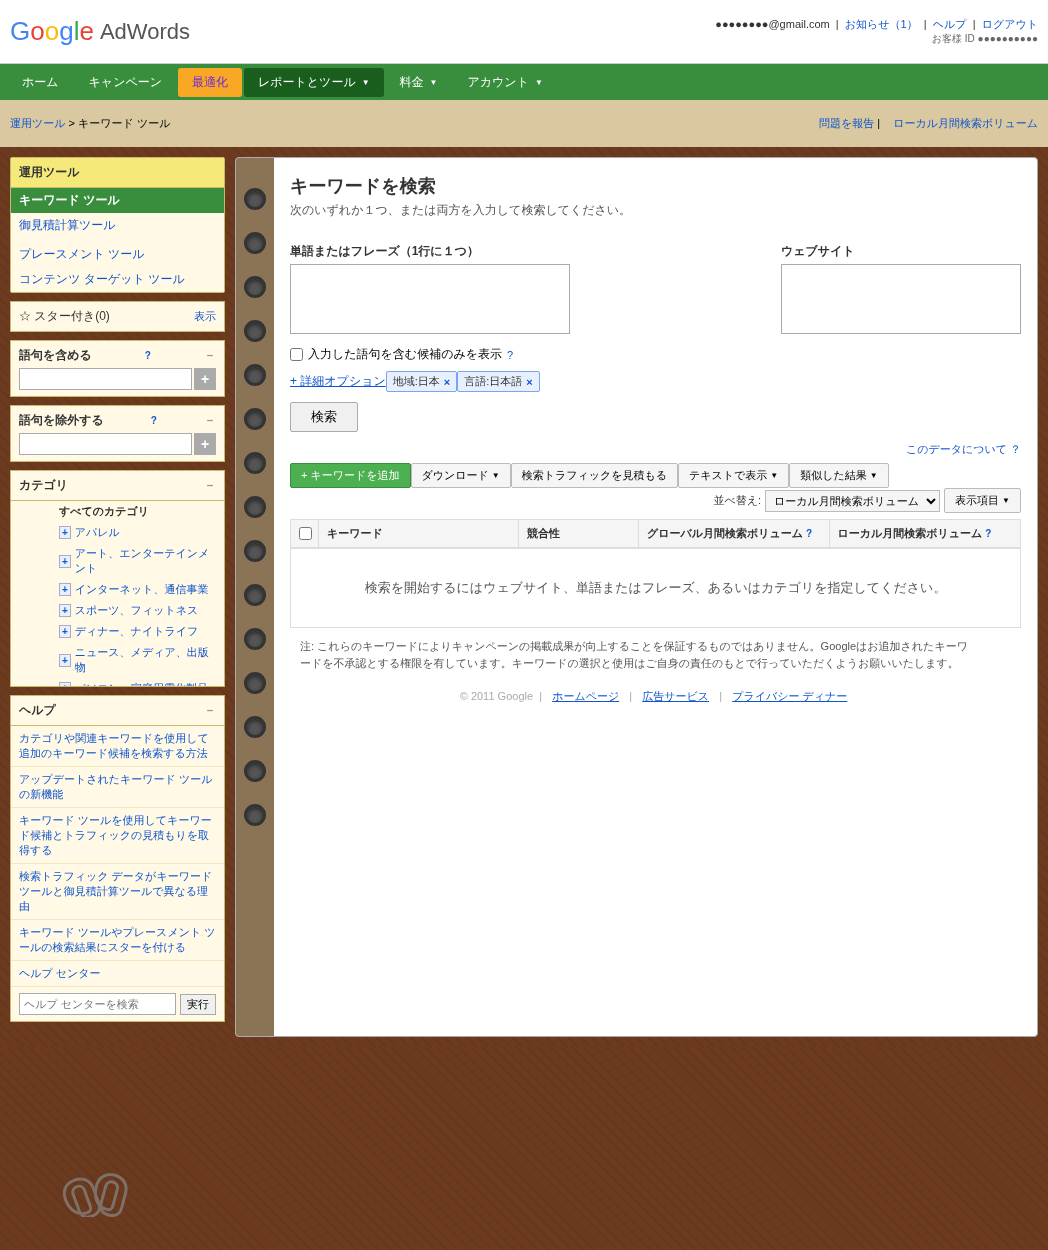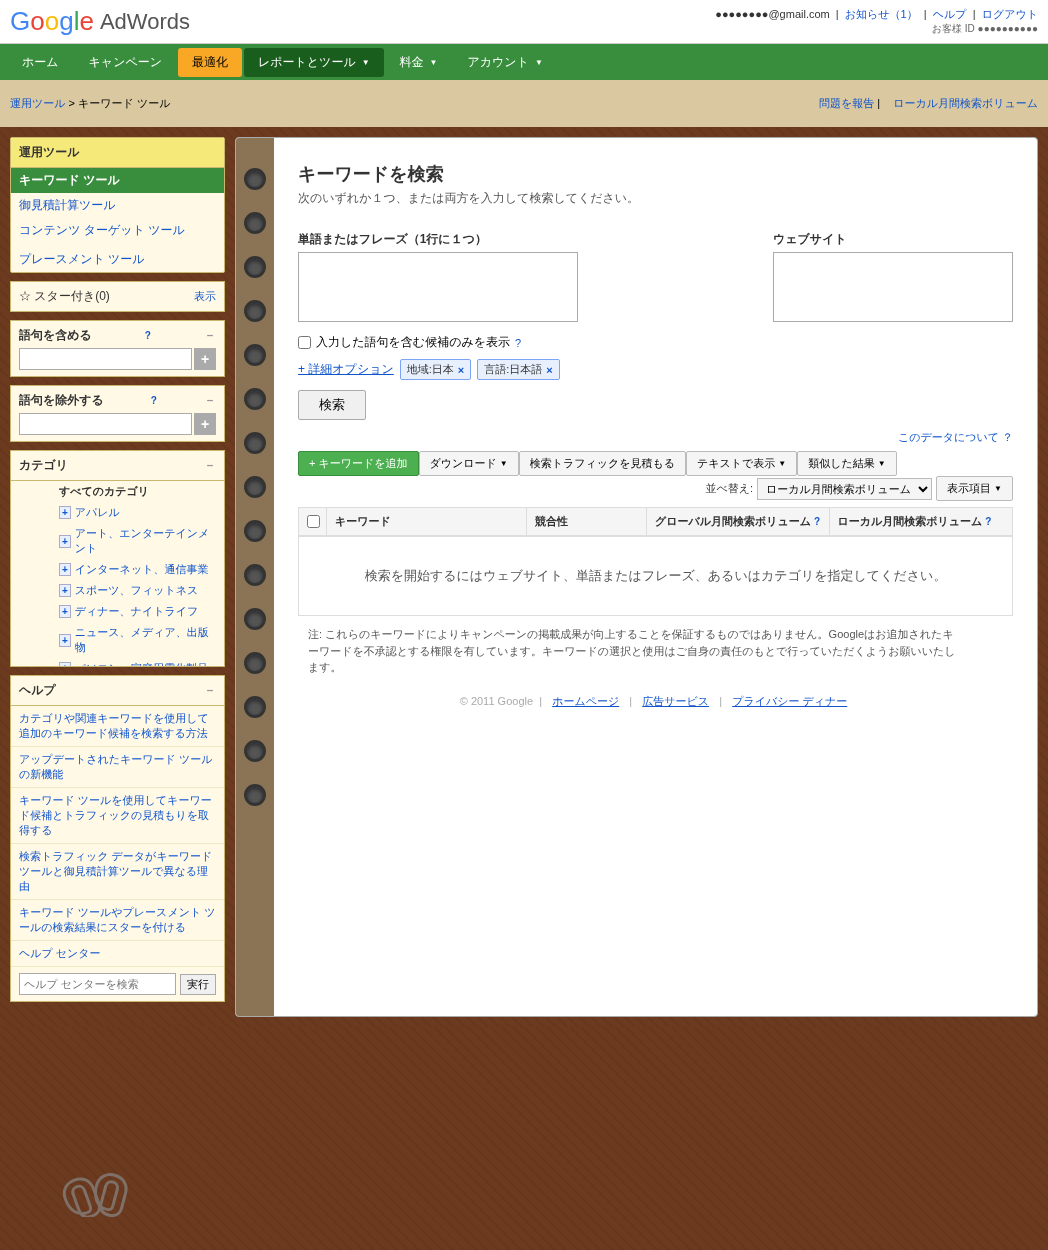--- a/index.html
+++ b/index.html
@@ -13,21 +13,21 @@
         rgba(0,0,0,0.05) 2px,
         transparent 2px,
         transparent 8px
       );
       min-width: 1048px;
     }
 
     
     .header {
       background: #fff;
-      height: 44px;
+      height: 64px;
       display: flex;
       align-items: center;
       padding: 0 10px;
       justify-content: space-between;
       border-bottom: 1px solid #ccc;
     }
     .logo {
       display: flex;
       align-items: center;
       gap: 2px;
@@ -71,21 +71,21 @@
       padding: 6px 14px;
       cursor: pointer;
       font-size: 12px;
       border-radius: 3px;
       display: flex;
       align-items: center;
       gap: 3px;
     }
     .nav-btn.active { background: #1a5e1e; }
     .nav-btn.dropdown::after { content: '▼'; font-size: 8px; margin-left: 3px; }
-    .nav-btn.highlight { background: #f9a825; color: #000000; }
+    .nav-btn.highlight { background: #f9a825; color: #6d28d9; }
 
     
     .breadcrumb-bar {
       background: #d9c8a0;
       padding: 16px 10px;
       display: flex;
       justify-content: space-between;
       align-items: center;
       font-size: 11px;
     }
@@ -274,21 +274,21 @@
       cursor: pointer;
     }
 
     
     .notebook {
       flex: 1;
       background: #fff;
       border: 1px solid #aaa;
       border-radius: 4px;
       position: relative;
-      padding: 8px;
+      padding: 0;
       overflow: hidden;
     }
     .notebook-rings {
       position: absolute;
       left: 0;
       top: 0;
       bottom: 0;
       width: 38px;
       background: #8B7355;
       display: flex;
@@ -366,21 +366,20 @@
     .help-icon {
       color: #15c;
       cursor: pointer;
       font-size: 11px;
     }
 
     
     .tags-row {
       display: flex;
       align-items: center;
-      gap: 6px;
       margin-bottom: 10px;
       flex-wrap: wrap;
     }
     .tags-row .advanced-link {
       color: #15c;
       font-size: 12px;
       cursor: pointer;
       display: flex;
       align-items: center;
       gap: 2px;
@@ -567,22 +566,22 @@
 </div>
 
 <div class="main-layout">
 
   <div class="sidebar">
 
     <div class="sidebar-section">
       <div class="sidebar-title">運用ツール</div>
       <div class="sidebar-item active">キーワード ツール</div>
       <div class="sidebar-item">御見積計算ツール</div>
+      <div class="sidebar-item spacer">プレースメント ツール</div>
       <div class="sidebar-item">コンテンツ ターゲット ツール</div>
-      <div class="sidebar-item spacer">プレースメント ツール</div>
     </div>
 
     <div class="star-section">
       <span class="label">☆ スター付き(0)</span>
       <span class="show-link">表示</span>
     </div>
 
     <div class="filter-section">
       <div class="filter-title">
         <span>語句を含める</span>

